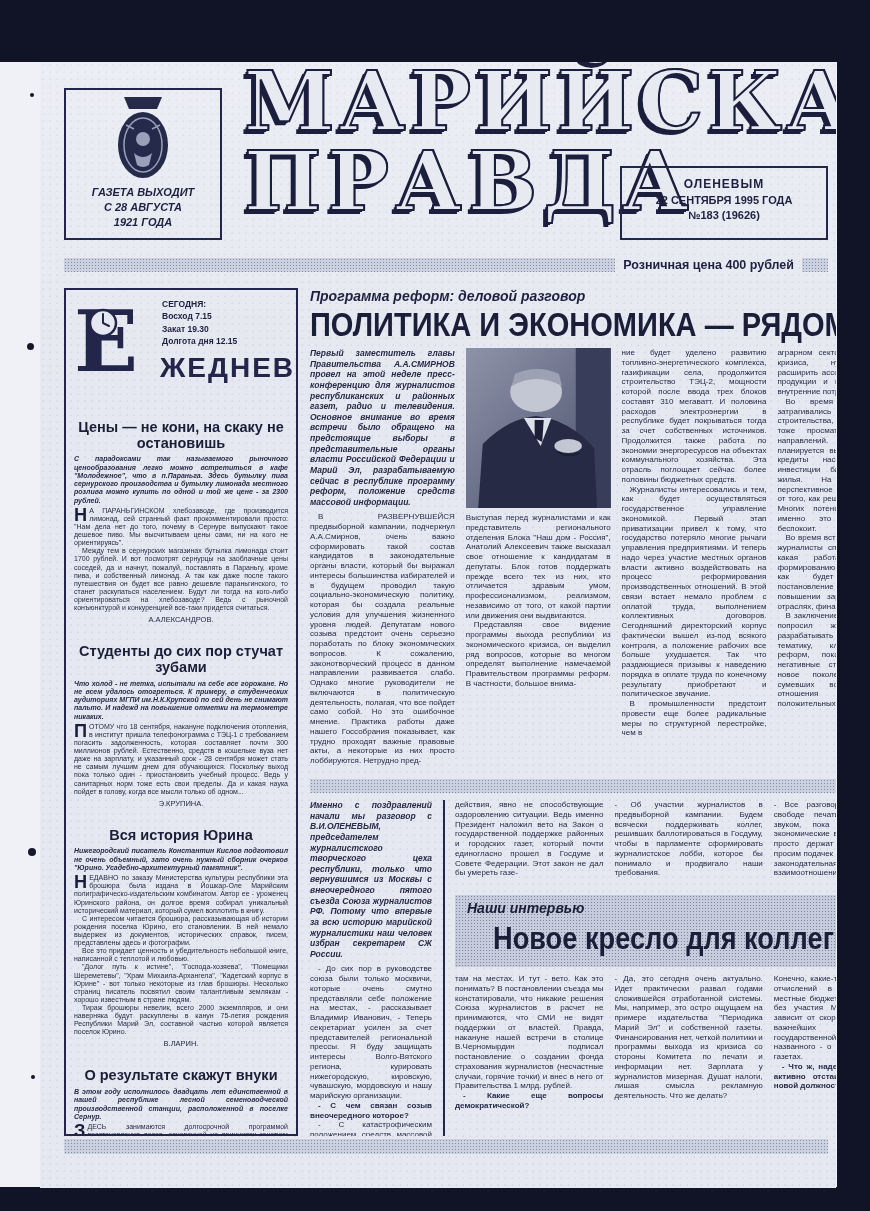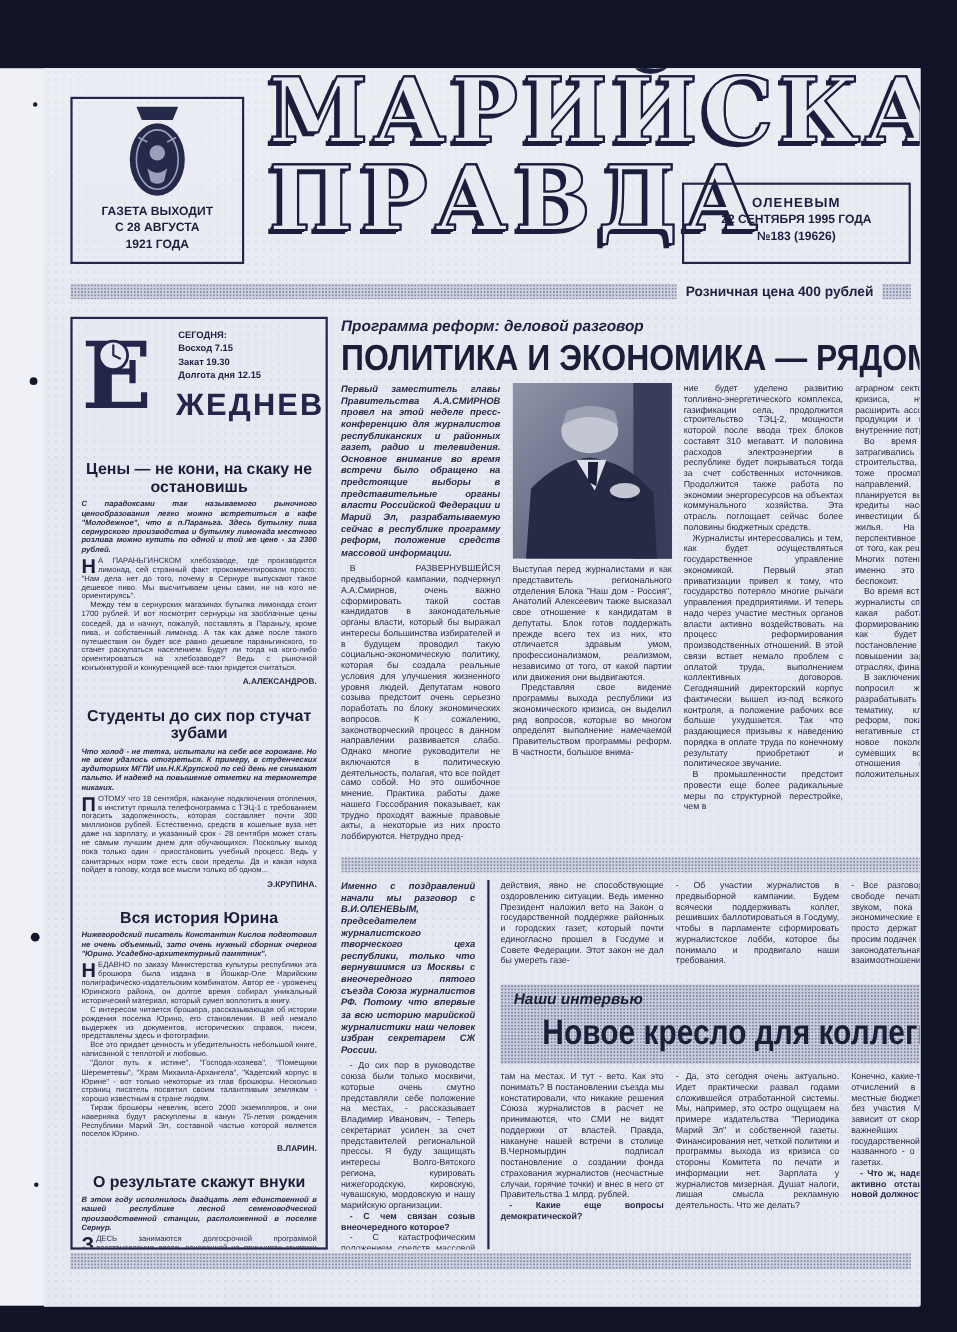--- a/index.html
+++ b/index.html
@@ -24,21 +24,21 @@
       radial-gradient(rgba(120,126,150,.12) 1px, transparent 1px);
     background-size:100% 100%, 7px 7px;
     padding:0 8px 0 24px;box-sizing:border-box;overflow:hidden;
   }
 
   
   .masthead{position:relative;height:192px;}
   .founded-box{
     position:absolute;left:0;top:26px;width:158px;height:152px;
     border:2px solid #23264a;box-sizing:border-box;
-    display:flex;flex-direction:column;align-items:center;padding-top:5px;
+    display:flex;flex-direction:column;align-items:center;padding-top:5px;font-style:italic;
   }
   .founded-text{margin-top:4px;text-align:center;font-weight:bold;font-size:11px;line-height:1.35;color:#1d2040;}
   .np-title{position:absolute;left:180px;top:0;white-space:nowrap;
     font-family:"DejaVu Serif",serif;font-weight:bold;color:#e8eaf2;
     -webkit-text-stroke:2px #1b1e3c;
     text-shadow:-4px 4px 0 #1b1e3c,-2px 2px 0 #1b1e3c,1px -1px 0 #1b1e3c;
   }
   .np-title .t1{font-size:82px;line-height:78px;letter-spacing:4px;}
   .np-title .t2{font-size:82px;line-height:82px;letter-spacing:6px;}
   .date-box{
@@ -73,21 +73,21 @@
   .sun-block{position:absolute;left:88px;top:2px;font-size:8.5px;font-weight:bold;line-height:1.45;color:#1d2040;}
   .daily-title{position:absolute;left:86px;top:56px;font-weight:bold;font-size:28px;letter-spacing:2px;color:#23264a;}
   .daily .item{margin-top:20px;}
   .daily h3{text-align:center;font-weight:bold;font-size:14.5px;line-height:1.08;margin:5px 2px 4px;color:#1b1e38;}
   .daily .lead-par{font-style:italic;font-weight:bold;font-size:7px;line-height:1.18;text-align:justify;margin-bottom:2px;}
   .daily .body-list p{margin:0;font-size:7px;line-height:1.16;text-align:justify;text-indent:8px;}
   .daily .body-list p:first-child{text-indent:0;}
   .daily .body-list p:first-child::first-letter{
     float:left;font-size:2.6em;line-height:.8;font-weight:bold;padding:1px 2px 0 0;color:#1b1e38;
   }
-  .author{text-align:right;font-weight:bold;font-size:7.5px;margin-top:3px;}
+  .author{text-align:center;font-weight:normal;font-size:7.5px;margin-top:3px;}
 
   
   .kicker{font-weight:bold;font-style:italic;font-size:14px;color:#1d2040;}
   .headline{
     margin:2px 0 4px;font-weight:bold;font-size:33px;letter-spacing:0;
     white-space:nowrap;transform:scaleX(.88);transform-origin:left;color:#1b1e38;
   }
   .cols4{display:grid;grid-template-columns:repeat(4,1fr);gap:11px;height:424px;overflow:hidden;
     font-size:8px;line-height:1.22;text-align:justify;}
   .cols4 p,.iv p{margin:0;text-indent:8px;}

